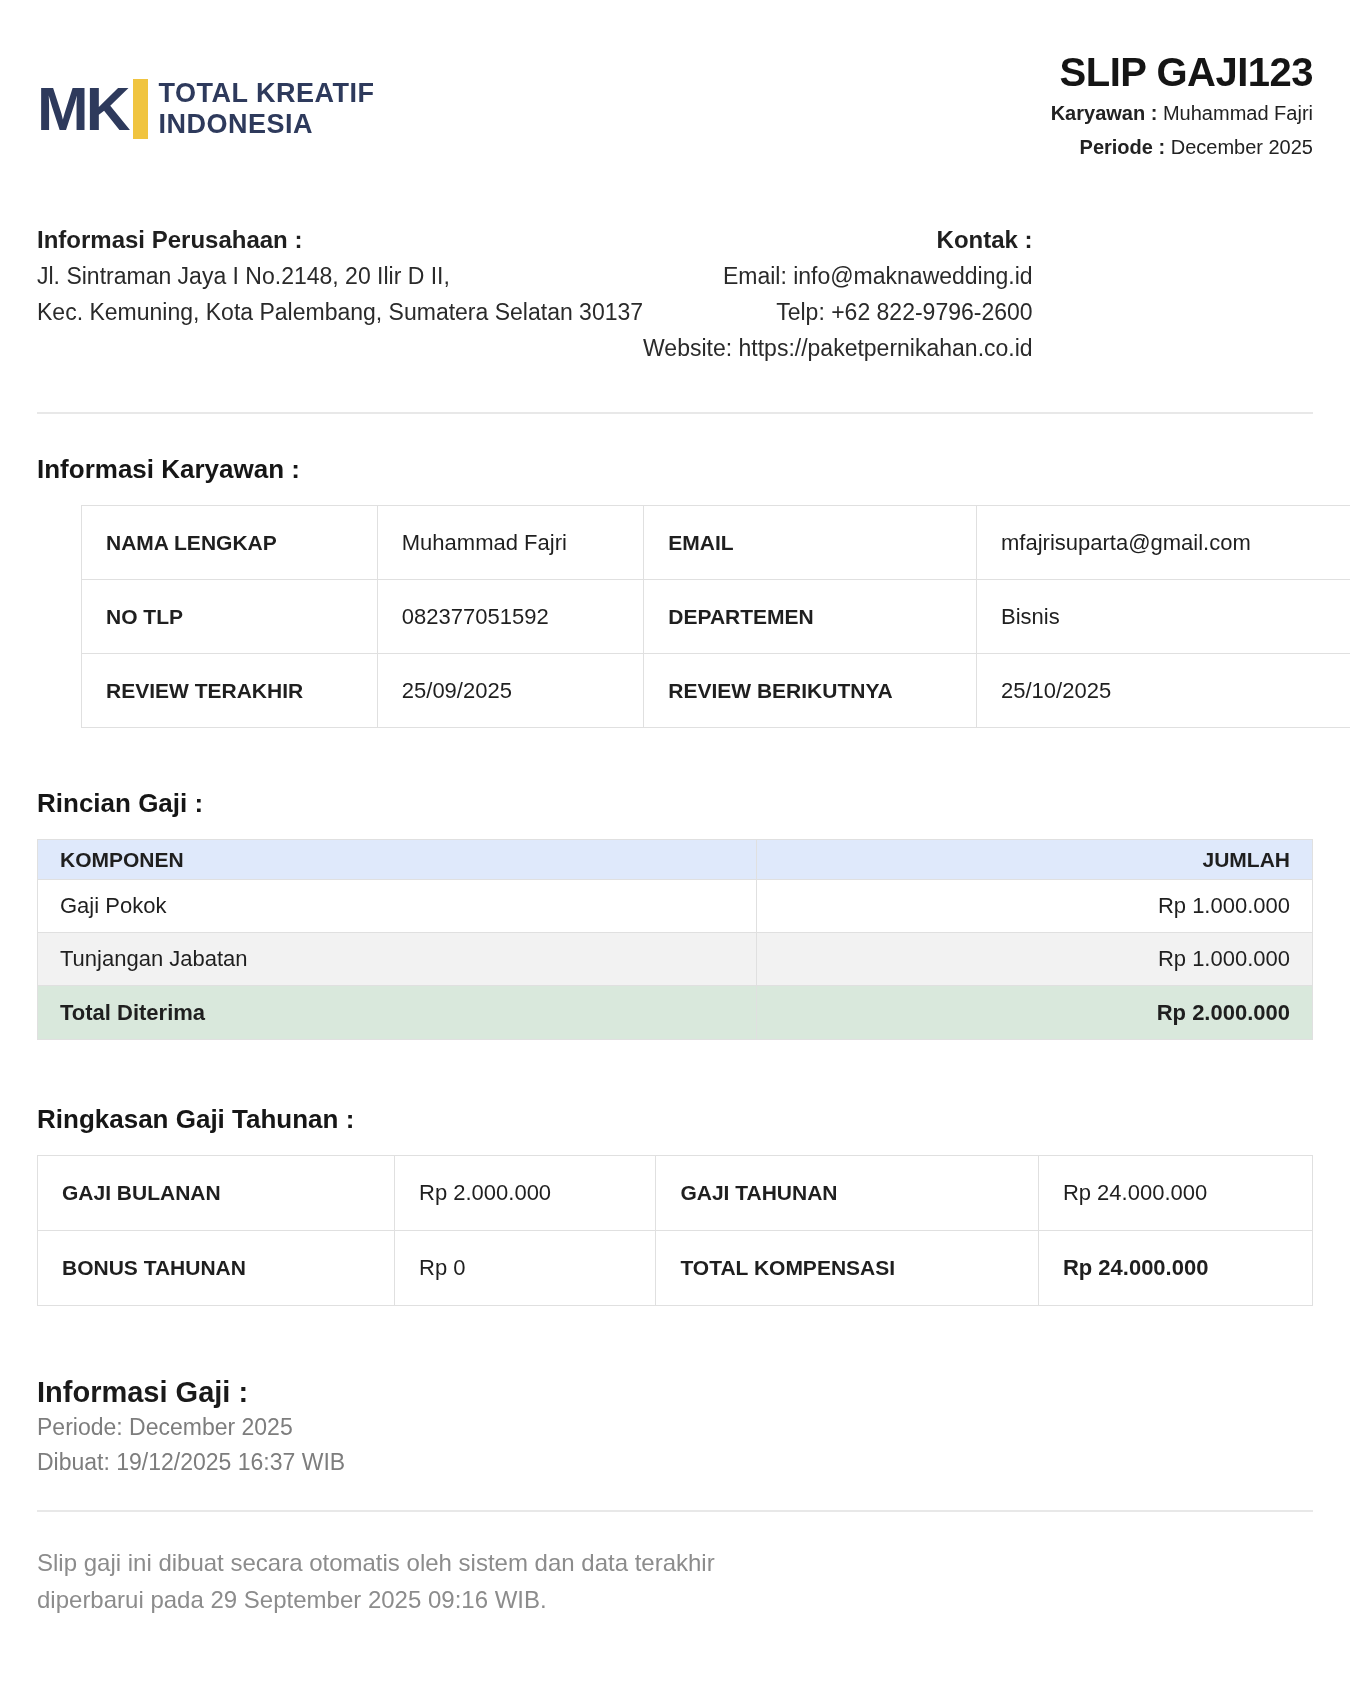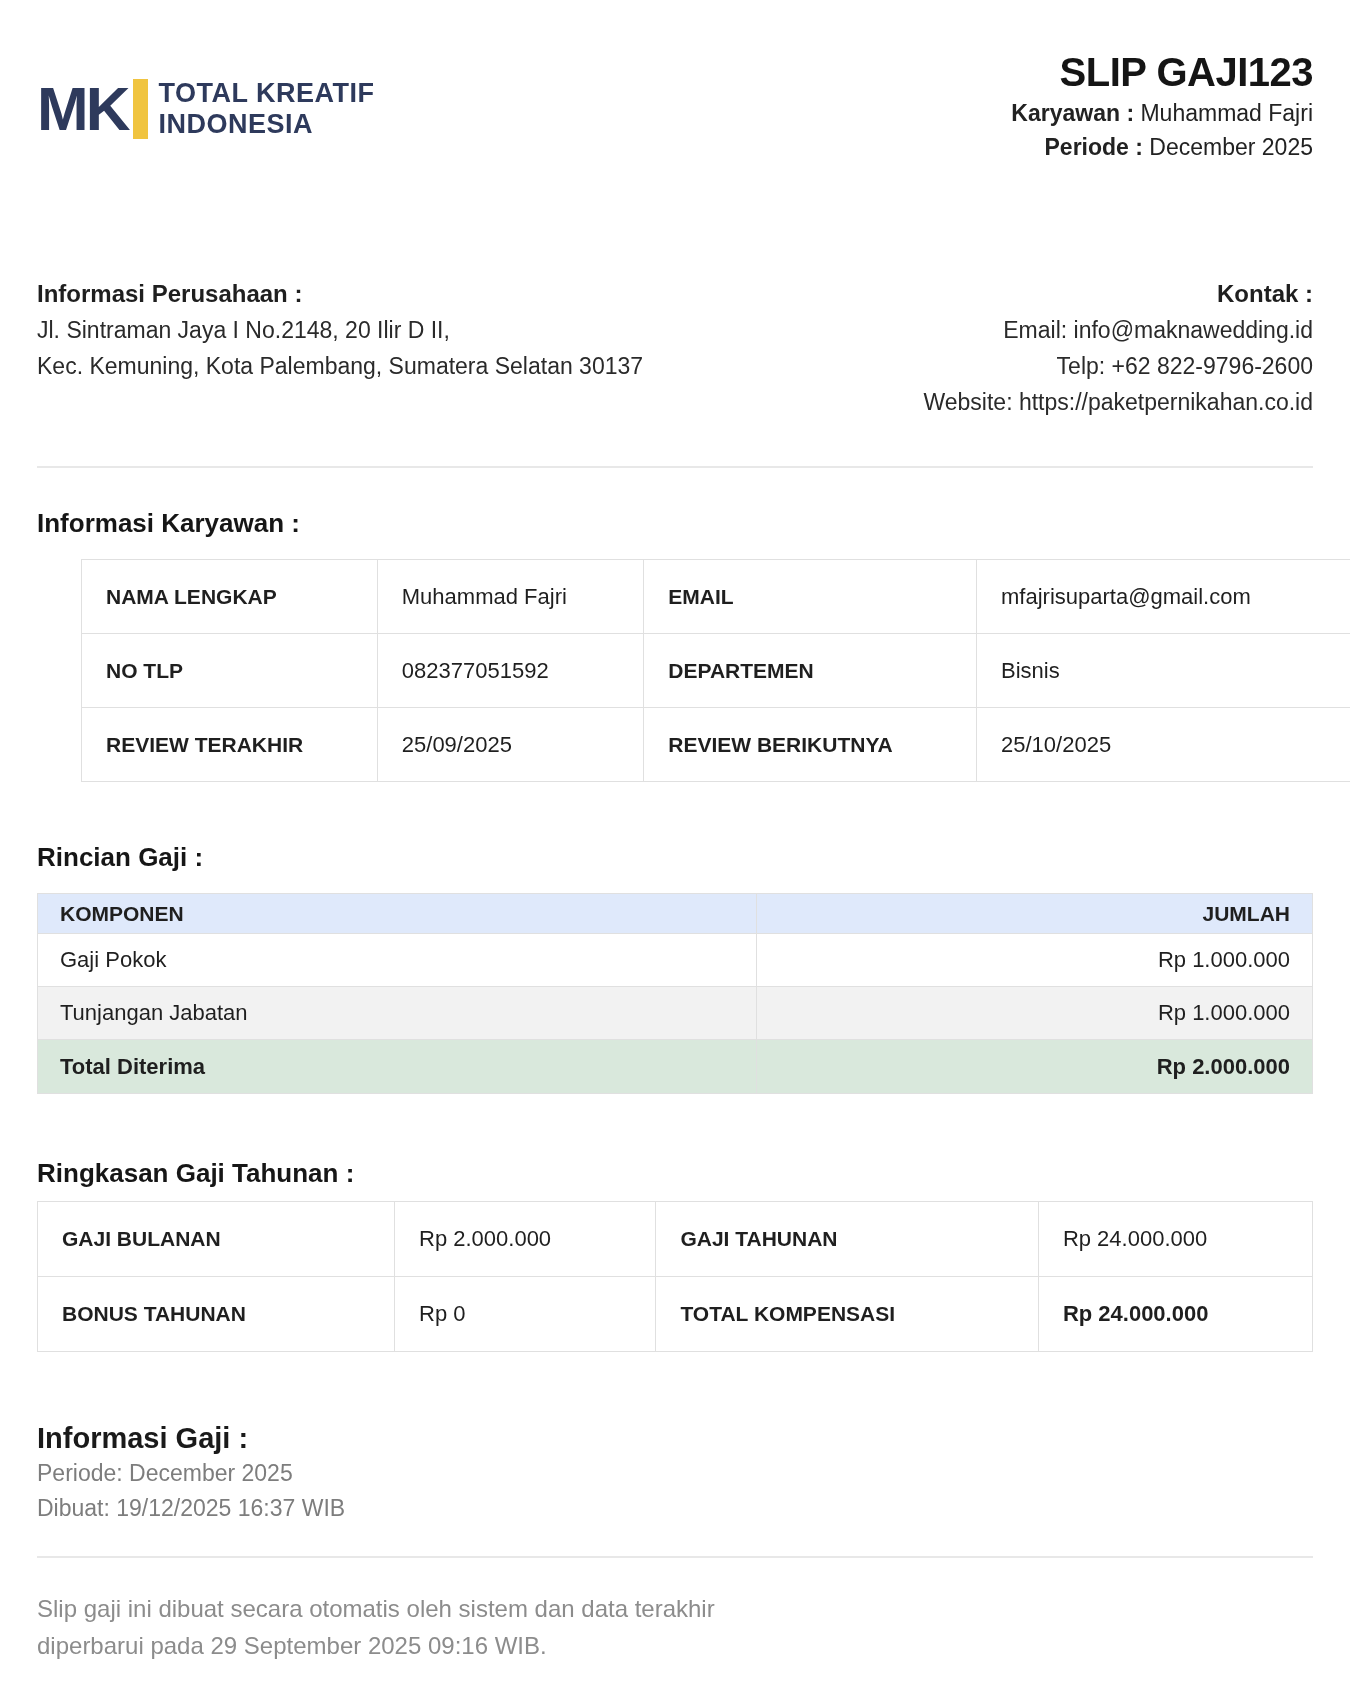--- a/index.html
+++ b/index.html
@@ -16,24 +16,24 @@
     padding:0 37px;
   }
   
   .top{display:flex; justify-content:space-between; align-items:flex-start; margin-top:48px;}
   .logo{display:flex; align-items:center; margin-top:30px;justify-content:center;}
   .logo-mark{font-size:62px; font-weight:900; letter-spacing:-3px; color:var(--navy); line-height:1;}
   .logo-bar{width:15px; height:60px; background:var(--yellow); margin:0 10px 0 6px;}
   .logo-name{font-size:27px; font-weight:800; color:var(--navy); letter-spacing:.5px; line-height:1.15;}
   .doc-meta{text-align:right;}
   .doc-title{font-size:40px; font-weight:800; letter-spacing:-.5px; line-height:1.2; color:#151515;}
-  .doc-line{font-size:23px; line-height:34px; color:#222;margin-left:12px;}
+  .doc-line{font-size:20px; line-height:34px; color:#222;margin-left:12px;}
   .doc-line b{font-weight:700;}
   
-  .company-row{display:flex; justify-content:space-between; margin-top:112px;}
+  .company-row{display:flex; margin-top:58px;}
   .block-heading{font-size:24px; font-weight:700; line-height:36px;}
   .block-line{font-size:23px; line-height:36px; color:#2a2a2a;}
   .contact{text-align:right;}
   .divider{border:none; border-top:2px solid var(--divider); margin-top:46px;}
   
   .section-heading{font-size:26px; font-weight:800; color:#161616;}
   
   .emp-section{margin-top:40px;}
   table{width:100%; border-collapse:collapse; table-layout:fixed;}
   .emp-table{margin-top:20px;margin-left:44px;}
@@ -44,21 +44,21 @@
   .salary-section{margin-top:60px;}
   .salary-table{margin-top:20px;}
   .salary-table td{border:1px solid var(--border); height:53px; vertical-align:middle; font-size:22px; padding:0 22px;}
   .salary-table .head td{background:var(--bluehead); font-weight:700; font-size:21px; height:40px;}
   .salary-table .amount{text-align:right;}
   .salary-table .alt td{background:var(--altrow);}
   .salary-table .total td{background:var(--greenrow); font-weight:700; height:54px;}
   .sal-c1{width:56.4%;} .sal-c2{width:43.6%;}
   
   .annual-section{margin-top:64px;}
-  .annual-table{margin-top:12px;border-radius:15px;}
+  .annual-table{margin-top:20px;border-radius:15px;}
   .annual-table td{border:1px solid var(--border); height:75px; vertical-align:middle; padding:0 18px 0 24px; font-size:22px;}
   .annual-table td.lbl{font-weight:700; font-size:21px;}
   .annual-table td.bold{font-weight:700;}
   .ann-c1{width:28%;} .ann-c2{width:20.5%;} .ann-c3{width:30%;} .ann-c4{width:21.5%;}
   
   .info-section{margin-top:68px;}
   .info-heading{font-size:29px; font-weight:700; line-height:36px; color:#1a1a1a;}
   .info-line{font-size:23px; line-height:35px; color:var(--gray);}
   .footer-divider{border:none; border-top:2px solid var(--divider); margin-top:30px;}
   .footer-note{margin-top:32px; font-size:24px; line-height:37px; color:var(--graylight); max-width:720px;}

